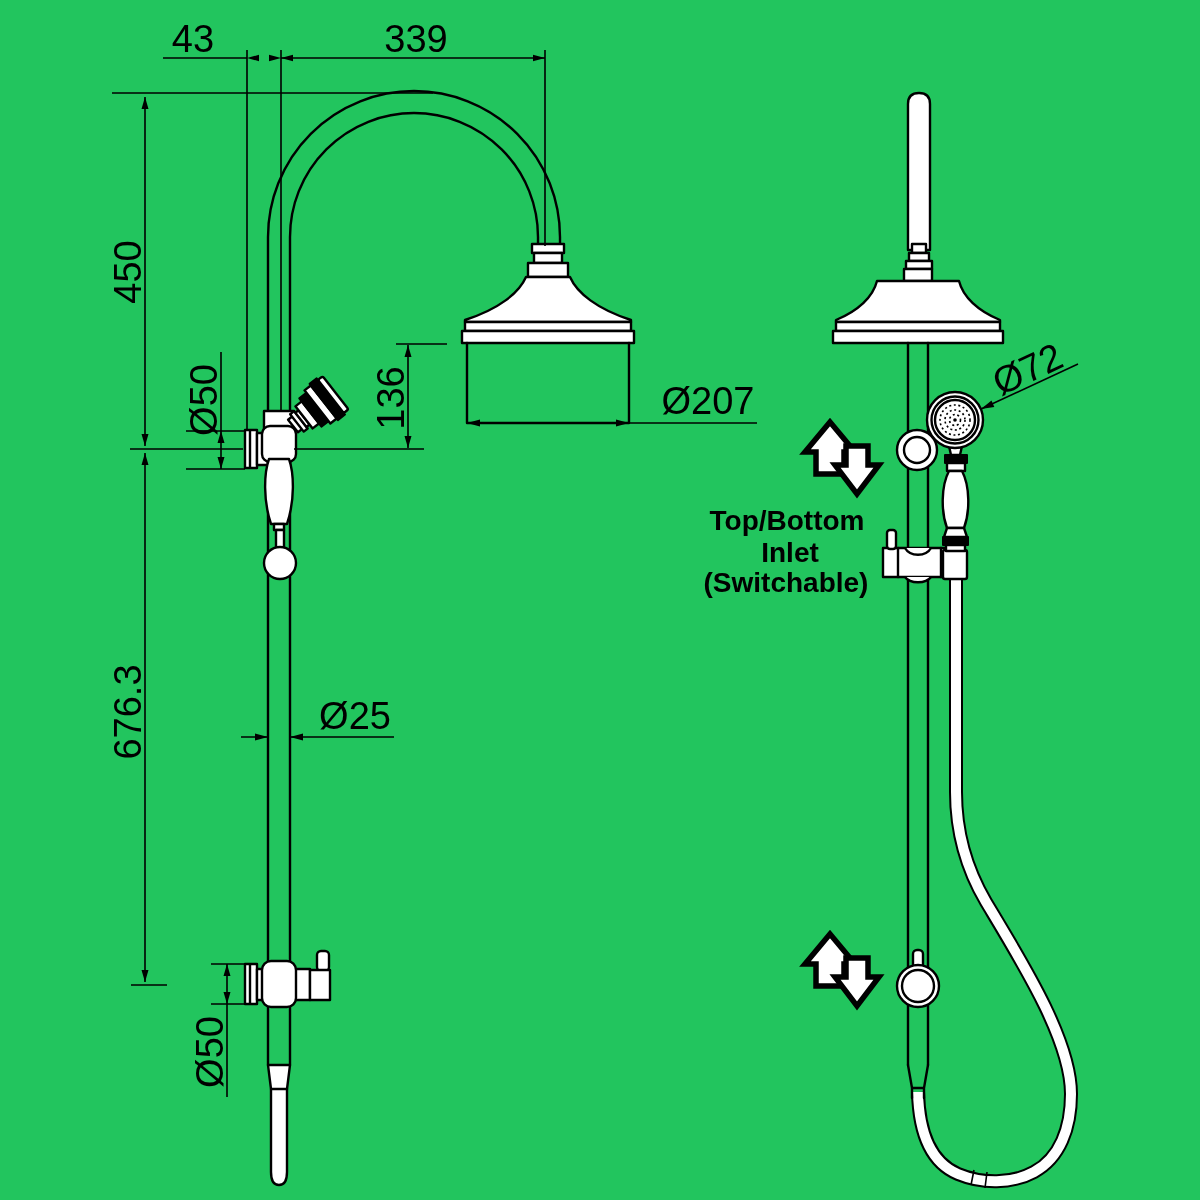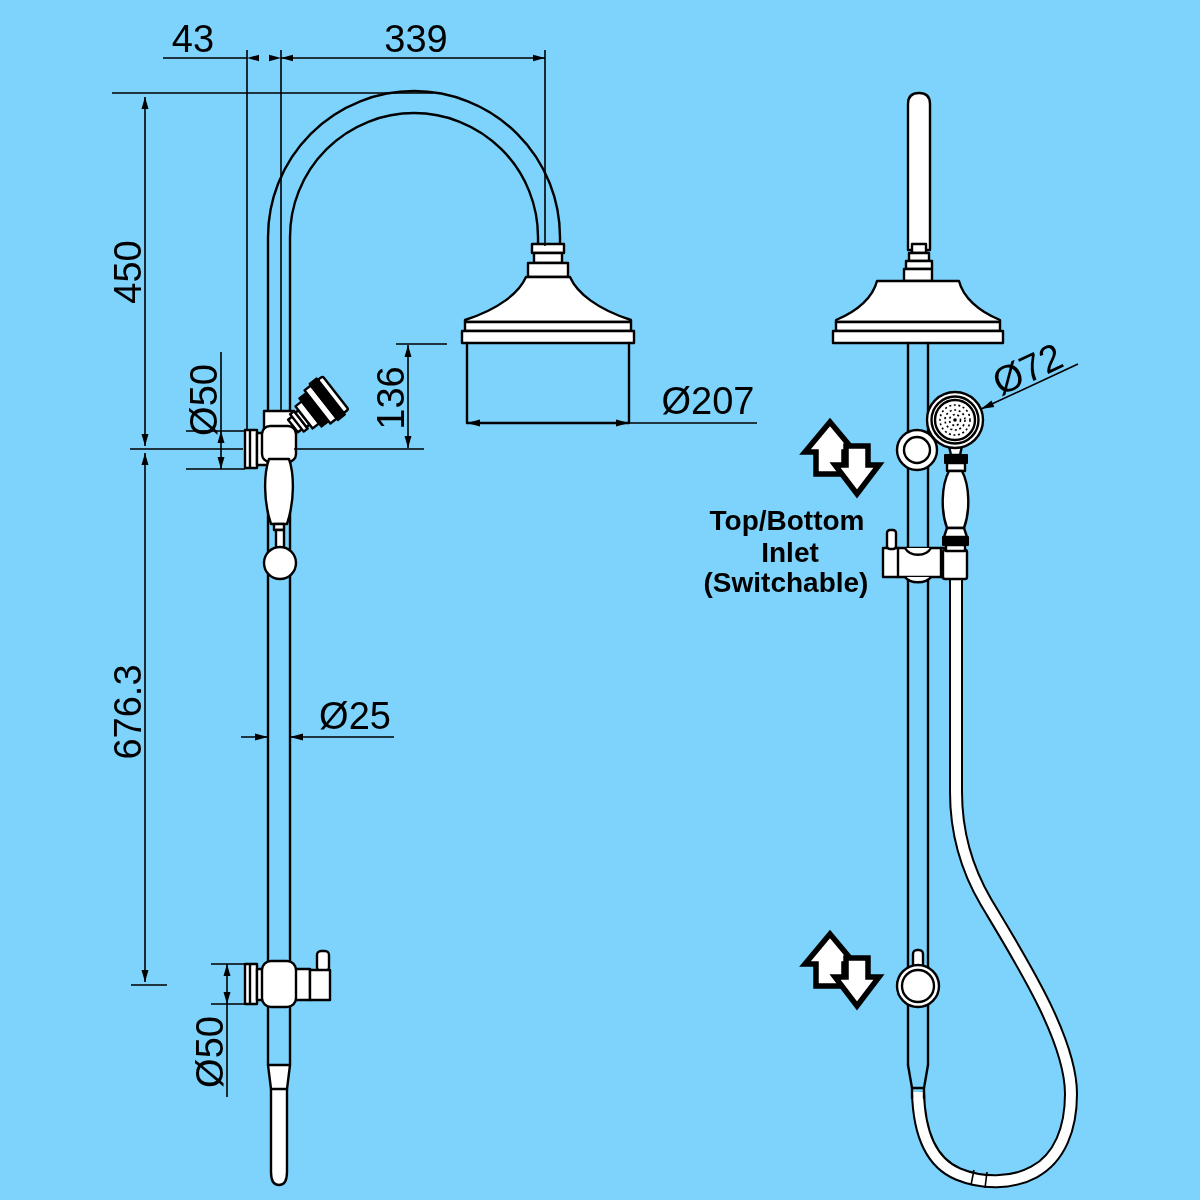--- a/index.html
+++ b/index.html
@@ -1,16 +1,16 @@
 <!DOCTYPE html>
 <html><head>
 <meta charset="utf-8">
 <style>
   html,body{margin:0;padding:0;background:#fff;}
-  .canvas{width:1200px;height:1200px;position:relative;background:#7dd3fc;overflow:hidden;}
+  .canvas{width:1200px;height:1200px;position:relative;background:#22c55e;overflow:hidden;}
   svg{display:block;}
   text{font-family:"Liberation Sans","DejaVu Sans",sans-serif;}
   .dimtxt{font-size:38px;fill:#000;}
   .notetxt{font-size:28px;font-weight:bold;fill:#000;}
   .part{stroke:#000;stroke-width:2.4;fill:none;stroke-linecap:round;stroke-linejoin:round;}
   .partf{stroke:#000;stroke-width:2.4;fill:#fff;stroke-linejoin:round;}
   .partb{stroke:#000;stroke-width:2;fill:#000;stroke-linejoin:round;}
   .dim{stroke:#000;stroke-width:1.6;fill:none;}
   .arr{fill:#000;stroke:none;}
   .hoseO{stroke:#000;stroke-width:14;fill:none;stroke-linecap:butt;}

